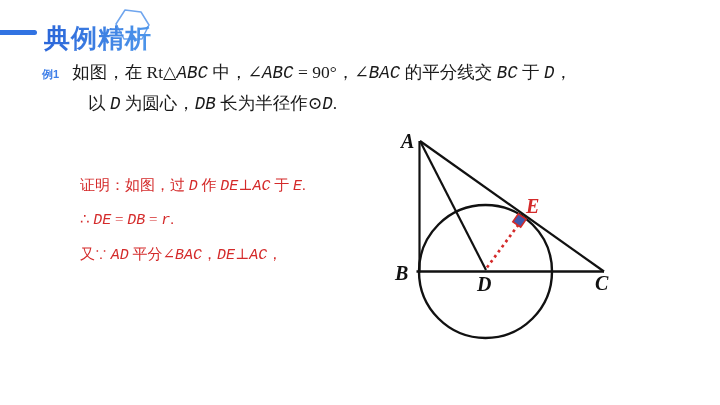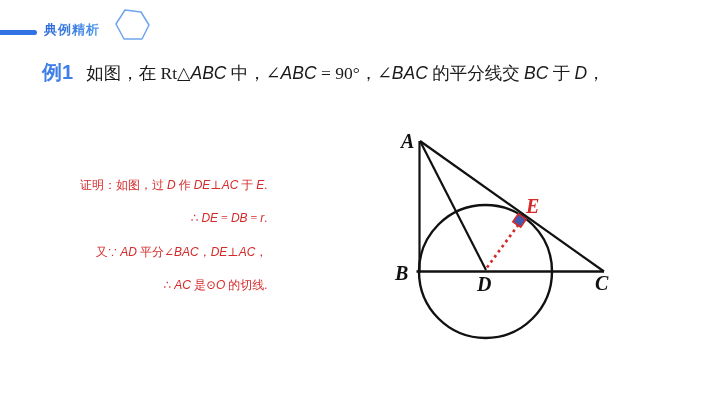--- a/index.html
+++ b/index.html
@@ -16,21 +16,21 @@
   
   .header-dash {
     position: absolute; left: 0; top: 30px;
     width: 37px; height: 4.5px;
     background: #3173E2;
     border-radius: 0 3px 3px 0;
   }
   .page-title {
     position: absolute; left: 44px; top: 21px;
     font-family: "Liberation Sans", "DejaVu Sans", sans-serif;
-    font-size: 13px; font-weight: bold;
+    font-size: 26px; font-weight: bold;
     letter-spacing: 1px;
     background: linear-gradient(90deg, #2B66D9, #4E97EB);
     -webkit-background-clip: text; background-clip: text;
     -webkit-text-fill-color: transparent; color: #3173E2;
     z-index: 2;
   }
   .cloud-wrap {
     position: absolute; left: 108px; top: 6px;
     width: 52px; height: 42px; z-index: 1;
   }
@@ -38,37 +38,36 @@
   
   .problem {
     position: absolute; left: 42px; top: 58px;
     font-size: 17.5px; line-height: 29px;
     white-space: nowrap;
   }
   .problem-row1 { display: flex; align-items: baseline; }
   .example-label {
     font-family: "Liberation Sans", "DejaVu Sans", sans-serif;
     font-weight: bold; color: #3D7EE8;
-    font-size: 20px;
+    font-size: 11px;
     margin-right: 13px;
   }
   .problem-line2, .problem-line3 { padding-left: 46px; }
 
   
   .proof {
     position: absolute; left: 80px; top: 169px;
-    font-size: 12px; line-height: 33.4px;
+    font-size: 15px; line-height: 33.4px;
     color: #D42A2A;
     white-space: nowrap;
-    text-align: right;
   }
 
   
   i, .proof i, .problem i {
-    font-family: Liberation Sans, sans-serif;
+    font-family: Liberation Mono, monospace;
     font-style: italic;
   }
 
   
   .diagram-svg {
     position: absolute; left: 0; top: 0;
     width: 720px; height: 405px;
     pointer-events: none;
   }
   .geo-label {
@@ -87,27 +86,27 @@
   <svg width="52" height="42" viewBox="0 0 52 42">
     <polygon points="17,4 33,6 41,19 34,33 16,33 8,18" fill="none" stroke="#6FA5EE" stroke-width="1.5" stroke-linejoin="round"></polygon>
   </svg>
 </div>
 
 <div class="problem">
   <div class="problem-row1">
     <span class="example-label">例1</span>
     <span>如图，在 Rt△<i>ABC</i> 中，∠<i>ABC</i> = 90°，∠<i>BAC</i> 的平分线交 <i>BC</i> 于 <i>D</i>，</span>
   </div>
+  <div class="problem-line2">以 <i>D</i> 为圆心，<i>DB</i> 长为半径作⊙<i>D</i>.</div>
 </div>
 
 <div class="proof">
   <div>证明：如图，过 <i>D</i> 作 <i>DE</i>⊥<i>AC</i> 于 <i>E</i>.</div>
   <div>∴ <i>DE</i> = <i>DB</i> = <i>r</i>.</div>
   <div>又∵ <i>AD</i> 平分∠<i>BAC</i>，<i>DE</i>⊥<i>AC</i>，</div>
-  <div>∴ <i>AC</i> 是⊙<i>O</i> 的切线.</div>
 </div>
 
 <svg class="diagram-svg" viewBox="0 0 720 405">
 
   <circle cx="485.5" cy="271.5" r="66.5" fill="none" stroke="#111111" stroke-width="2.4"></circle>
 
   <line x1="419.5" y1="141" x2="419.5" y2="272.5" stroke="#111111" stroke-width="2.2"></line>
 
   <line x1="416.5" y1="271.5" x2="604" y2="271.5" stroke="#111111" stroke-width="2.4"></line>
 

